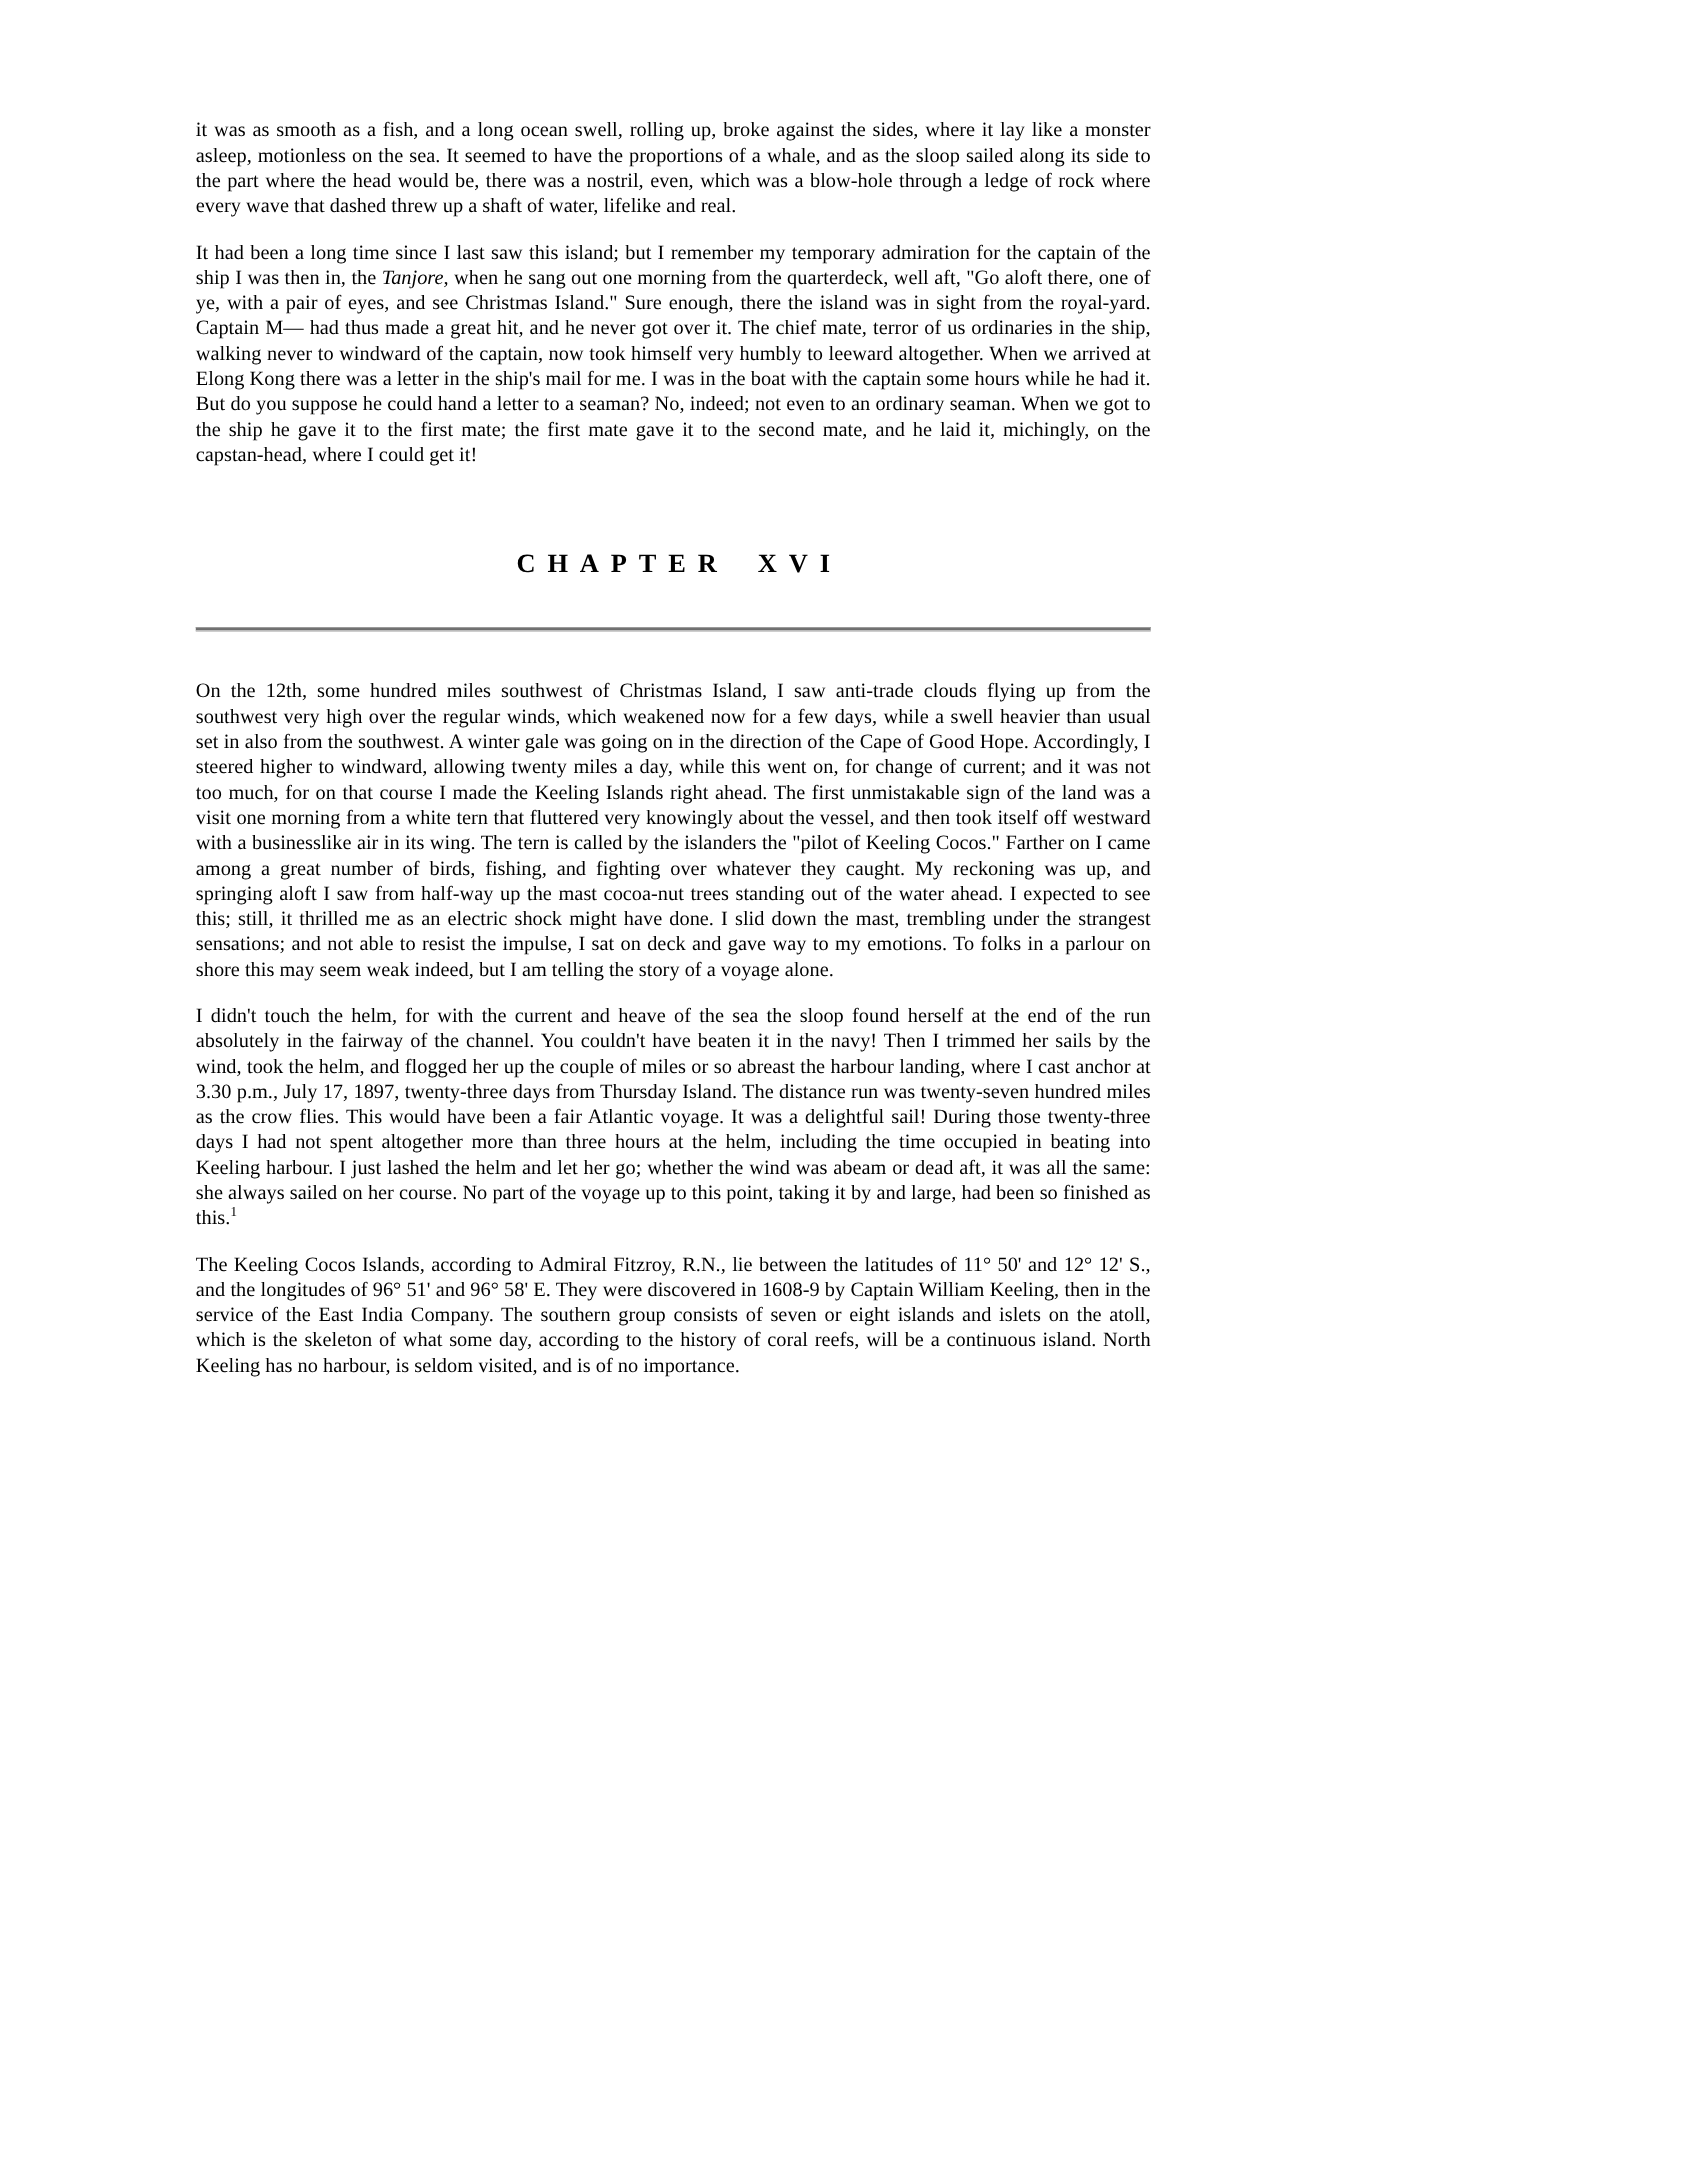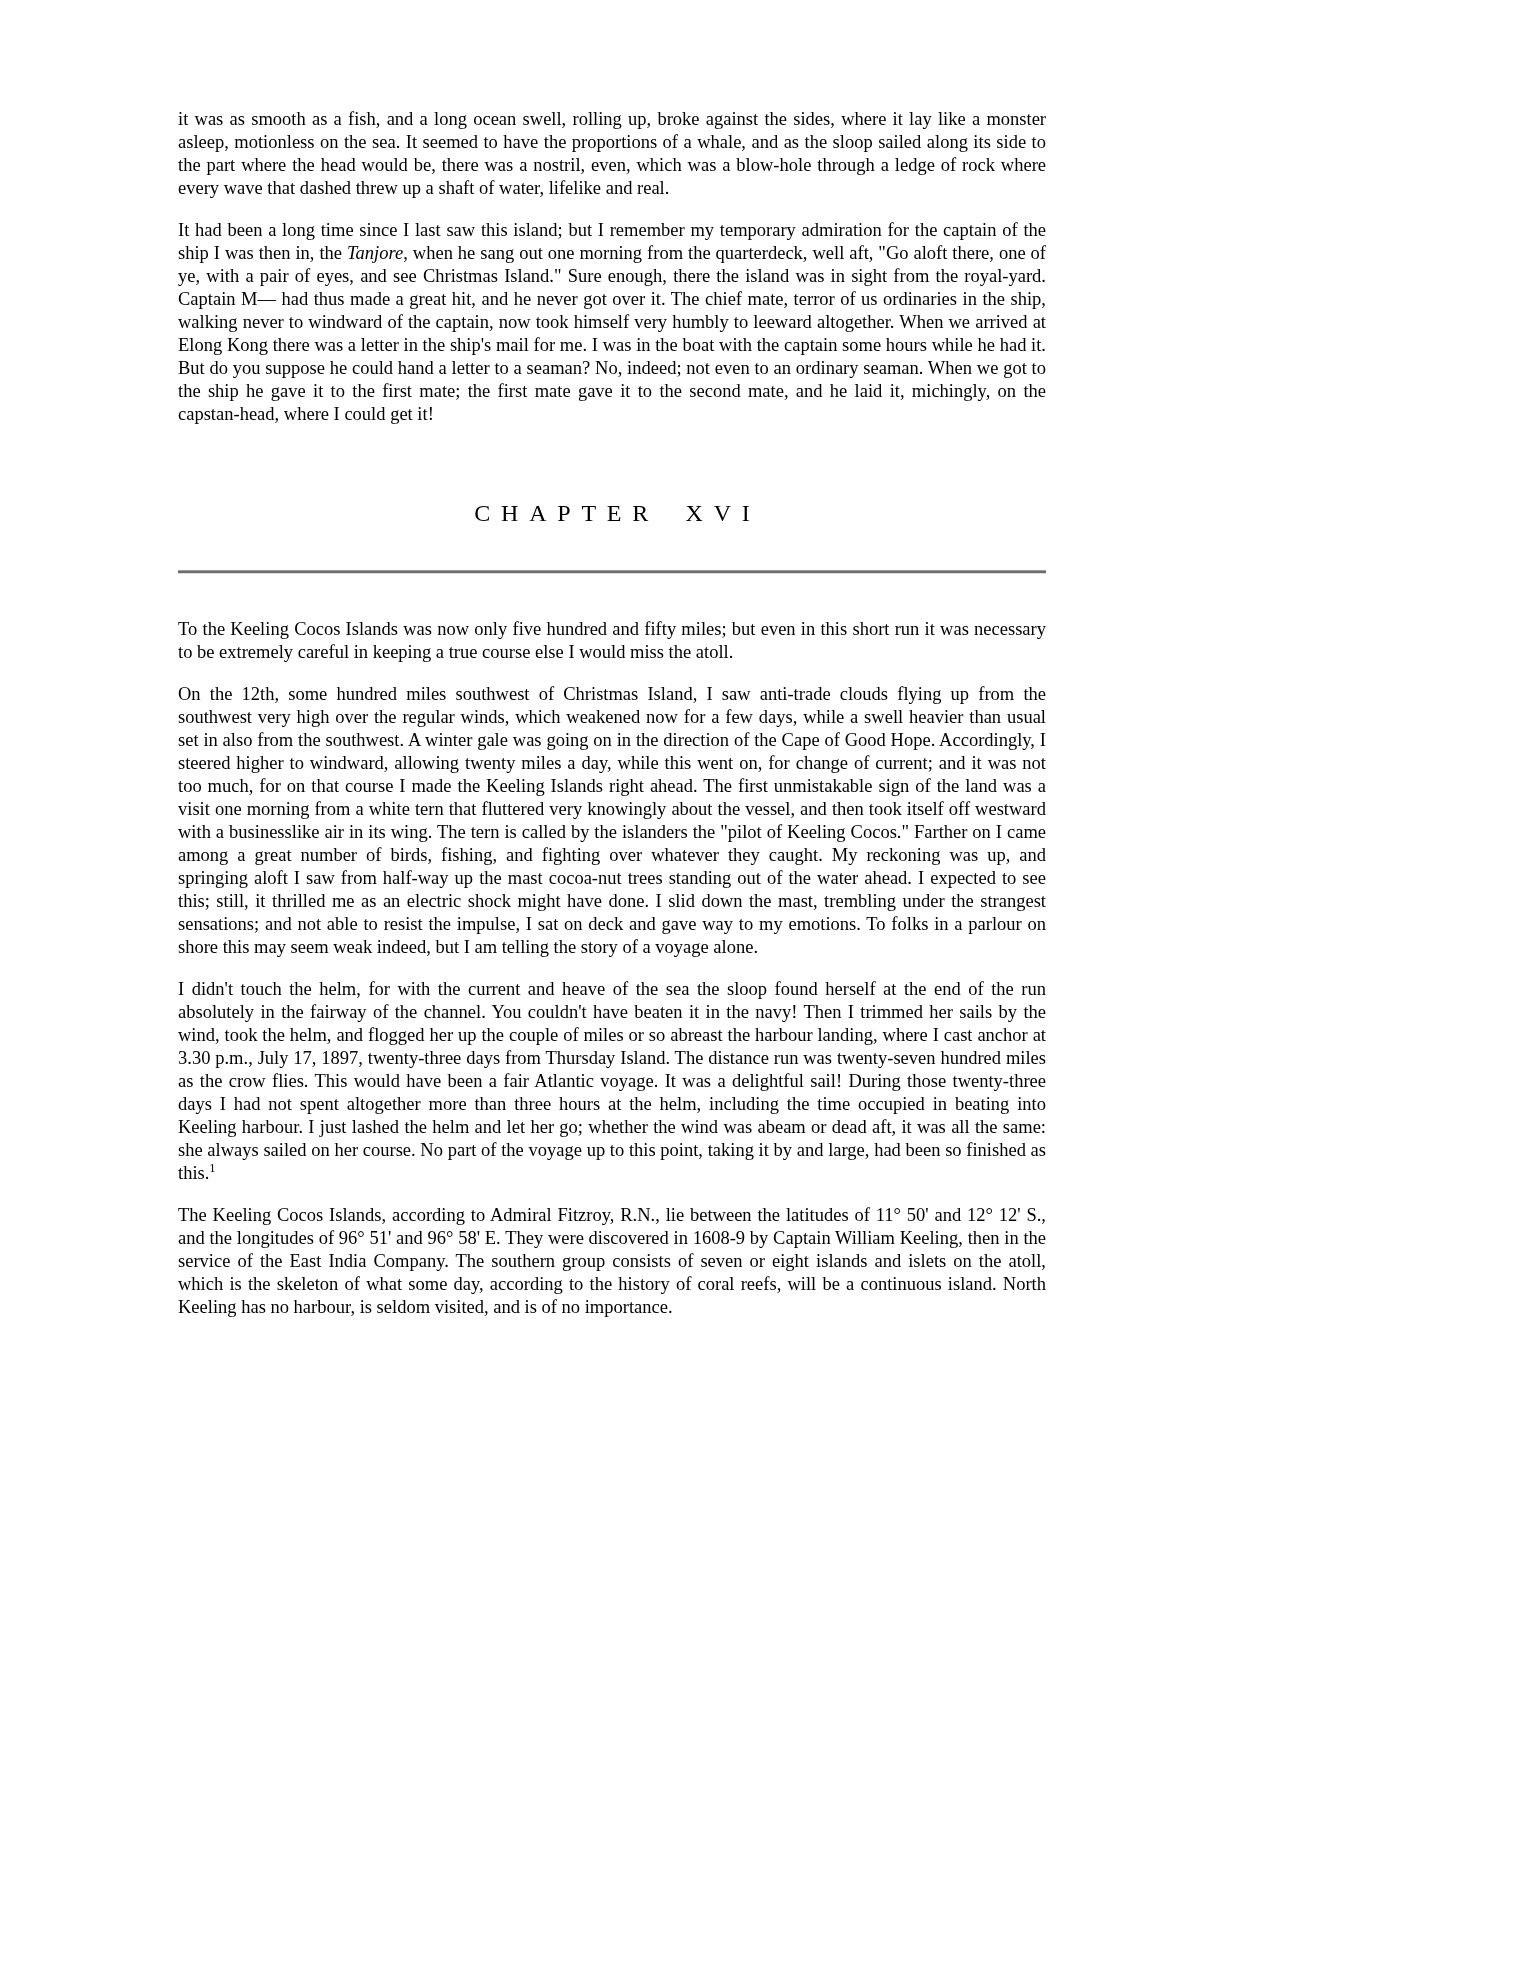--- a/index.html
+++ b/index.html
@@ -29,21 +29,21 @@
   .para i { }
   .para sup {
     font-size: 0.68em;
     line-height: 0;
     vertical-align: super;
   }
   .chapter-heading {
     text-align: center;
     font-size: 24px;
     line-height: 30px;
-    font-weight: normal;
+    font-weight: bold;
     letter-spacing: 0.45em;
     word-spacing: 0.40em;
     text-indent: 0.45em;
     margin: 72px 0 0 0;
   }
   .chapter-rule {
     border: none;
     height: 4px;
     margin: 42px 0 44px 0;
     background: #6e6e6e;
@@ -56,19 +56,18 @@
 
 <main class="page">
   <div class="text-column">
 
     <p class="para">it was as smooth as a fish, and a long ocean swell, rolling up, broke against the sides, where it lay like a monster asleep, motionless on the sea. It seemed to have the proportions of a whale, and as the sloop sailed along its side to the part where the head would be, there was a nostril, even, which was a blow-hole through a ledge of rock where every wave that dashed threw up a shaft of water, lifelike and real.</p>
     <p class="para">It had been a long time since I last saw this island; but I remember my temporary admiration for the captain of the ship I was then in, the <i>Tanjore</i>, when he sang out one morning from the quarterdeck, well aft, "Go aloft there, one of ye, with a pair of eyes, and see Christmas Island." Sure enough, there the island was in sight from the royal-yard. Captain M— had thus made a great hit, and he never got over it. The chief mate, terror of us ordinaries in the ship, walking never to windward of the captain, now took himself very humbly to leeward altogether. When we arrived at Elong Kong there was a letter in the ship's mail for me. I was in the boat with the captain some hours while he had it. But do you suppose he could hand a letter to a seaman? No, indeed; not even to an ordinary seaman. When we got to the ship he gave it to the first mate; the first mate gave it to the second mate, and he laid it, michingly, on the capstan-head, where I could get it!</p>
 
     <h2 class="chapter-heading">CHAPTER XVI</h2>
     <hr class="chapter-rule">
 
-    <p class="para">To the Keeling Cocos Islands was now only five hundred and fifty miles; but even in this short run it was necessary to be extremely careful in keeping a true course else I would miss the atoll.</p>
     <p class="para">On the 12th, some hundred miles southwest of Christmas Island, I saw anti-trade clouds flying up from the southwest very high over the regular winds, which weakened now for a few days, while a swell heavier than usual set in also from the southwest. A winter gale was going on in the direction of the Cape of Good Hope. Accordingly, I steered higher to windward, allowing twenty miles a day, while this went on, for change of current; and it was not too much, for on that course I made the Keeling Islands right ahead. The first unmistakable sign of the land was a visit one morning from a white tern that fluttered very knowingly about the vessel, and then took itself off westward with a businesslike air in its wing. The tern is called by the islanders the "pilot of Keeling Cocos." Farther on I came among a great number of birds, fishing, and fighting over whatever they caught. My reckoning was up, and springing aloft I saw from half-way up the mast cocoa-nut trees standing out of the water ahead. I expected to see this; still, it thrilled me as an electric shock might have done. I slid down the mast, trembling under the strangest sensations; and not able to resist the impulse, I sat on deck and gave way to my emotions. To folks in a parlour on shore this may seem weak indeed, but I am telling the story of a voyage alone.</p>
     <p class="para">I didn't touch the helm, for with the current and heave of the sea the sloop found herself at the end of the run absolutely in the fairway of the channel. You couldn't have beaten it in the navy! Then I trimmed her sails by the wind, took the helm, and flogged her up the couple of miles or so abreast the harbour landing, where I cast anchor at 3.30 p.m., July 17, 1897, twenty-three days from Thursday Island. The distance run was twenty-seven hundred miles as the crow flies. This would have been a fair Atlantic voyage. It was a delightful sail! During those twenty-three days I had not spent altogether more than three hours at the helm, including the time occupied in beating into Keeling harbour. I just lashed the helm and let her go; whether the wind was abeam or dead aft, it was all the same: she always sailed on her course. No part of the voyage up to this point, taking it by and large, had been so finished as this.<sup>1</sup></p>
     <p class="para">The Keeling Cocos Islands, according to Admiral Fitzroy, R.N., lie between the latitudes of 11° 50' and 12° 12' S., and the longitudes of 96° 51' and 96° 58' E. They were discovered in 1608-9 by Captain William Keeling, then in the service of the East India Company. The southern group consists of seven or eight islands and islets on the atoll, which is the skeleton of what some day, according to the history of coral reefs, will be a continuous island. North Keeling has no harbour, is seldom visited, and is of no importance.</p>
 
   </div>
 </main>
 
 </body></html>

